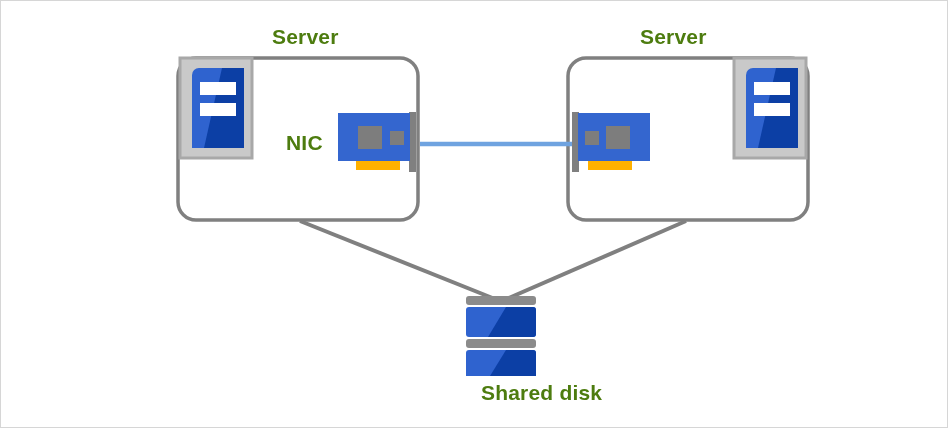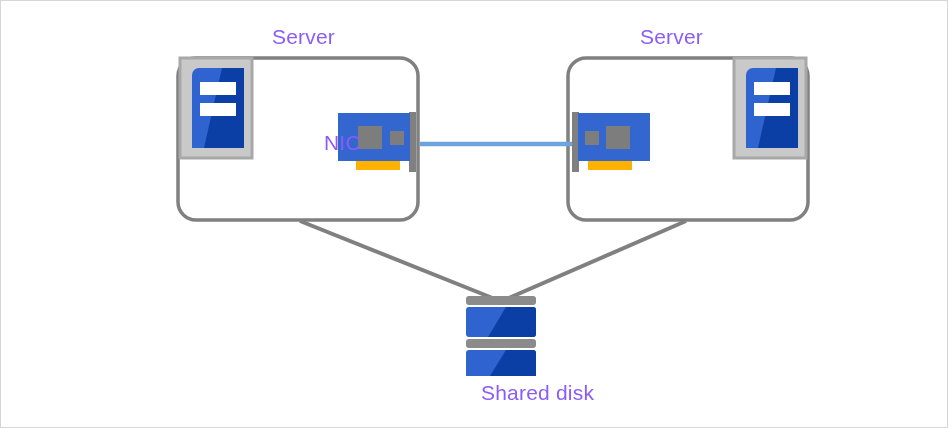--- a/index.html
+++ b/index.html
@@ -30,32 +30,32 @@
   }
   svg.layer {
     position: absolute;
     left: 0;
     top: 0;
     width: 948px;
     height: 428px;
   }
   .lbl {
     position: absolute;
-    color: #8b5cf6;
+    color: #4d7c0f;
     white-space: nowrap;
     line-height: 1;
+    font-weight: bold;
   }
   .lbl-server {
     font-size: 21px;
     letter-spacing: 0.2px;
   }
   .lbl-nic {
     font-size: 21px;
     letter-spacing: 0.2px;
-    margin-left: 38px;
   }
   .lbl-disk {
     font-size: 21px;
     letter-spacing: 0.2px;
   }
 </style>
 </head>
 <body>
 
 <div id="canvas">

